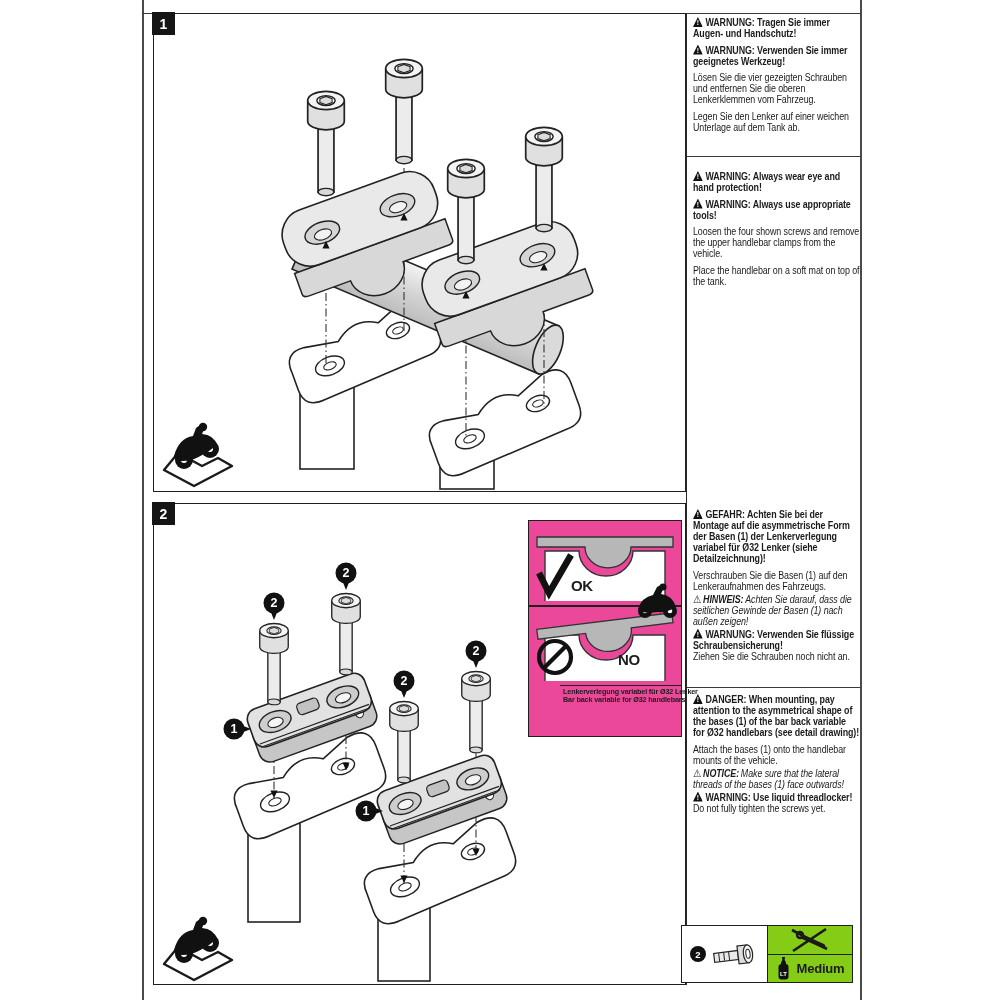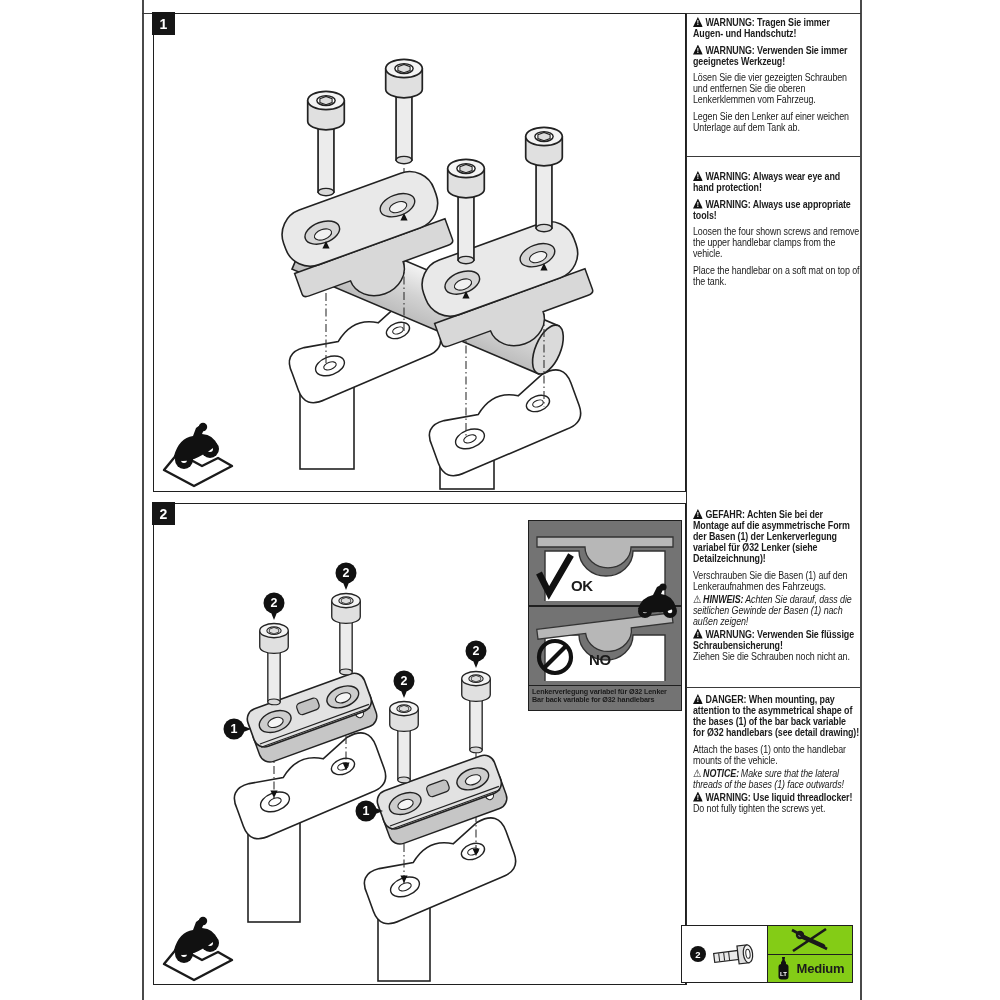--- a/index.html
+++ b/index.html
@@ -14,25 +14,25 @@
   .col{position:absolute;left:693px;width:187px;transform:scaleX(.89);transform-origin:0 0;}
   .col p{margin:0 0 5.5px 0;font-size:10px;line-height:11px;letter-spacing:-.1px;}
   .col p.bld{font-weight:bold;}
   .col p.it{font-style:italic;}
   .col .lbl{font-weight:bold;margin-right:2px;}
   .tw{display:inline-block;width:11px;height:10px;background:#111;clip-path:polygon(50% 0,100% 100%,0 100%);position:relative;margin-right:3px;vertical-align:-1px;}
   .tw::after{content:"!";position:absolute;left:0;right:0;top:1px;text-align:center;color:#fff;font-size:7.5px;font-weight:bold;line-height:9px;}
   .tn{display:inline-block;margin-right:2px;font-style:normal;font-weight:bold;font-size:10.5px;}
   .tn::before{content:"⚠";}
   
-  .detailbox{position:absolute;left:528px;top:520px;width:154px;height:191px;border:1.7px solid #1f1f1f;background:#737373;box-sizing:border-box;z-index:5;}
+  .detailbox{position:absolute;left:528px;top:520px;width:154px;height:217px;border:1.7px solid #1f1f1f;background:#ec4899;box-sizing:border-box;z-index:5;}
   .dcell{position:relative;width:100%;box-sizing:border-box;}
   .ddiv{height:1.5px;background:#1f1f1f;width:100%;}
   .oklabel,.nolabel{position:absolute;font-weight:bold;font-size:15px;letter-spacing:-.3px;}
-  .caption{border-top:1.6px solid #1f1f1f;padding:2px 3px 1px 3px;}
+  .caption{border-top:1.6px solid #1f1f1f;padding:2px 3px 1px 3px;margin-left:31px;}
   .caption div{font-size:8px;font-weight:bold;line-height:8.8px;letter-spacing:-.15px;transform:scaleX(.9);transform-origin:0 0;white-space:nowrap;}
   .dmoto{position:absolute;left:105px;top:61px;z-index:7;}
   
   .partsbox{position:absolute;left:681px;top:925px;width:172px;height:58px;border:1.7px solid #1f1f1f;background:#fff;box-sizing:border-box;display:flex;z-index:8;}
   .pleft{width:86px;border-right:1.6px solid #1f1f1f;display:flex;align-items:center;padding-left:8px;box-sizing:border-box;background:#fff;}
   .pright{flex:1;display:flex;flex-direction:column;}
   .prow{flex:1;background:#84cc16;display:flex;align-items:center;justify-content:center;gap:6px;}
   .prow.first{border-bottom:1.6px solid #1f1f1f;}
   .cbadge{width:16px;height:16px;border-radius:50%;background:#111;color:#fff;font-size:9.5px;font-weight:bold;display:flex;align-items:center;justify-content:center;margin-right:5px;flex:0 0 auto;}
   .medlabel{font-weight:bold;font-size:13px;letter-spacing:-.2px;}
@@ -245,21 +245,21 @@
     <svg width="150" height="78" viewBox="0 0 150 78">
       <path d="M16,74 V28 H50 A27,25 0 0 0 104,28 H136 V74" fill="#fff" stroke="#333" stroke-width="1.4"></path>
       <g transform="rotate(-7 76 20)">
         <path d="M8,14 H144 V24 H102 A21,19 0 0 1 56,24 H8 Z" fill="#b7b7b7" stroke="#333" stroke-width="1.3"></path>
       </g>
       <g>
         <circle cx="26" cy="50" r="16" fill="none" stroke="#111" stroke-width="4.2"></circle>
         <line x1="15" y1="61" x2="37" y2="39" stroke="#111" stroke-width="4.2"></line>
       </g>
     </svg>
-    <span class="nolabel" style="left:60px;top:44px;">NO</span>
+    <span class="nolabel" style="left:44px;top:44px;padding-left:45px;">NO</span>
   </div>
   <div class="caption">
     <div>Lenkerverlegung variabel für Ø32 Lenker</div>
     <div>Bar back variable for Ø32 handlebars</div>
   </div>
   <svg class="dmoto" width="46" height="38" viewBox="0 0 46 38">
     <circle cx="11" cy="29" r="7" fill="#111"></circle>
       <circle cx="11" cy="29" r="2.3" fill="#fff"></circle>
     <circle cx="36" cy="29" r="7" fill="#111"></circle>
       <circle cx="36" cy="29" r="2.3" fill="#fff"></circle>

